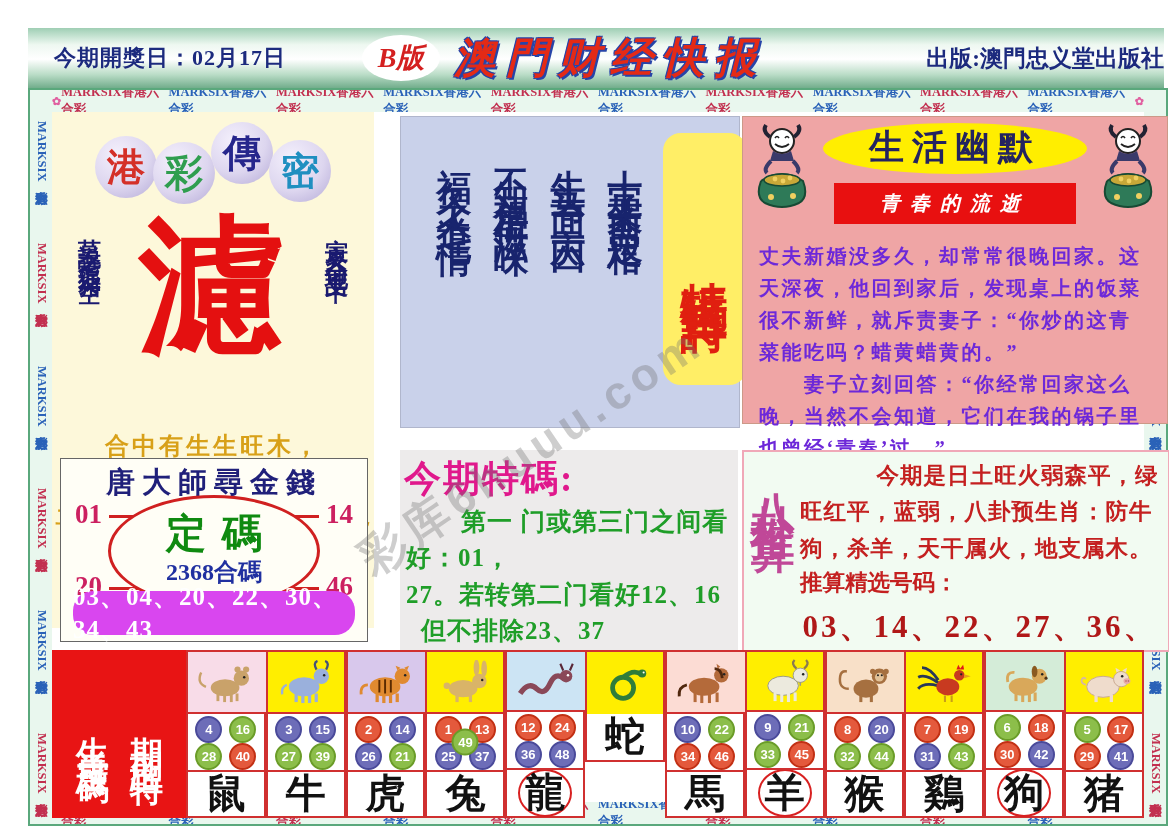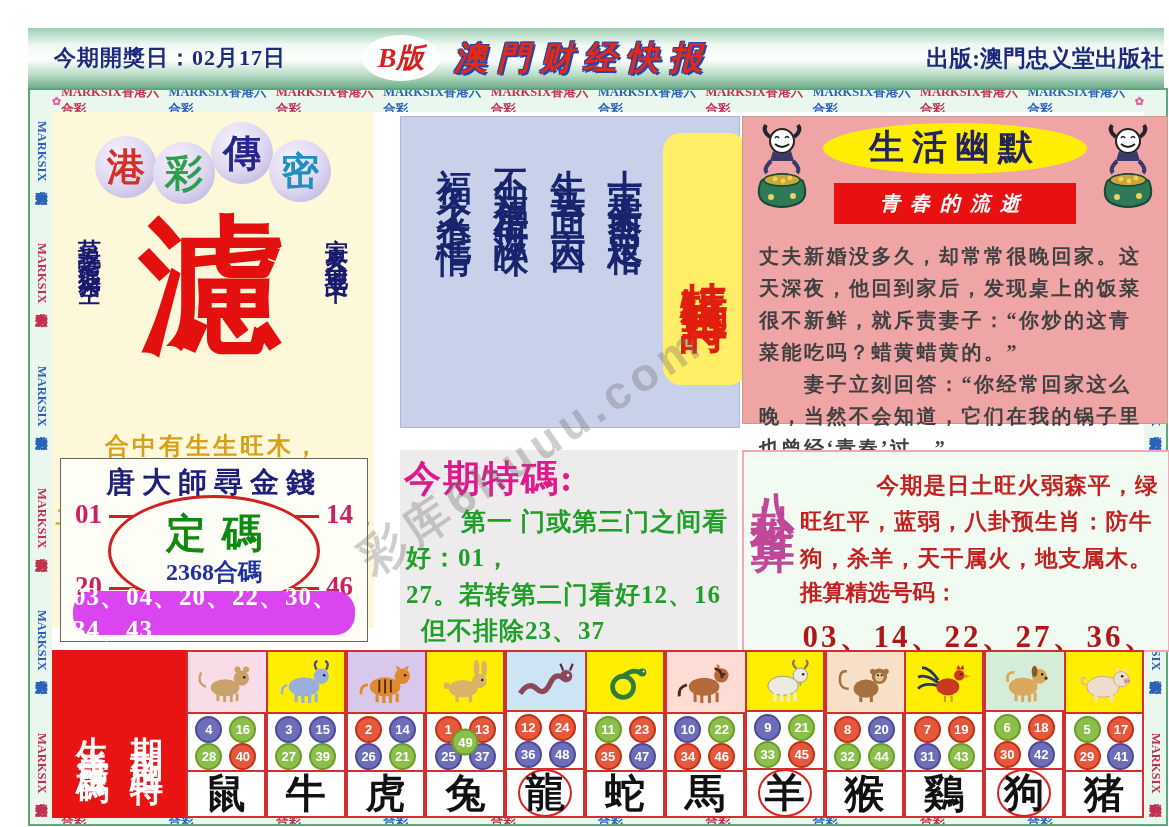--- a/index.html
+++ b/index.html
@@ -5,21 +5,21 @@
   html,body{margin:0;padding:0;background:#fff;}
   .page{position:relative;width:1169px;height:827px;background:#fff;overflow:hidden;
         font-family:"Liberation Serif","DejaVu Serif",serif;}
   
   .header{position:absolute;left:28px;top:28px;width:1136px;height:60px;
     background:linear-gradient(180deg,#9fceb4 0%,#eef8f1 28%,#ffffff 52%,#b9dcc6 78%,#72ad8c 100%);
     display:flex;align-items:center;}
   .hdr-date{color:#1c2a7e;font-weight:bold;font-size:22px;margin-left:26px;width:308px;letter-spacing:1px;}
   .hdr-edition{background:#fff;border-radius:50%;min-width:78px;height:46px;display:flex;align-items:center;
     justify-content:center;color:#d42020;font-size:28px;font-weight:bold;font-style:italic;}
-  .hdr-title{font-size:33px;font-weight:bold;color:#e42a16;letter-spacing:10px;margin-left:14px;
+  .hdr-title{font-size:42px;font-weight:bold;color:#e42a16;letter-spacing:10px;margin-left:14px;
     font-style:italic;text-shadow:2px 2px 0 #2744a8,-1px -1px 0 #2744a8,1px -1px 0 #2744a8,-1px 1px 0 #2744a8;
     white-space:nowrap;}
   .hdr-pub{color:#1c2a7e;font-weight:bold;font-size:23px;margin-left:auto;white-space:nowrap;}
   
   .frame{position:absolute;left:28px;top:88px;width:1136px;height:734px;border:2px solid #5aa87c;background:#fff;}
   .strip{position:absolute;background:#e9f7ee;font-family:"Liberation Serif",serif;
     font-size:12.5px;font-weight:bold;overflow:hidden;}
   .strip-h{left:22px;right:22px;height:22px;display:flex;align-items:center;justify-content:space-around;}
   .strip-top{top:0;} .strip-bottom{bottom:0;}
   .strip-v{top:0;bottom:0;width:22px;writing-mode:vertical-rl;display:flex;align-items:center;
@@ -58,21 +58,21 @@
     font-size:47px;font-weight:bold;color:#e01f10;letter-spacing:6px;}
   
   .humor{position:absolute;left:690px;top:4px;width:424px;height:306px;background:#efa5a5;
     border:1px solid #c98;}
   .humor-head{display:flex;align-items:flex-start;padding:6px 10px 0 10px;}
   .humor-titles{flex:1;display:flex;flex-direction:column;align-items:center;}
   .humor-title{background:#ffee00;border-radius:50%;padding:1px 46px 3px;font-size:35px;font-weight:bold;
     color:#232360;letter-spacing:8px;white-space:nowrap;}
   .humor-sub{margin-top:9px;background:#e81010;color:#fff;font-size:20px;font-weight:bold;
     padding:7px 46px;letter-spacing:10px;font-style:italic;white-space:nowrap;}
-  .humor-body{padding:16px 24px 0 16px;font-size:20px;font-weight:bold;color:#404040;line-height:1.6;
+  .humor-body{padding:16px 24px 0 16px;font-size:20px;font-weight:bold;color:#6d28d9;line-height:1.6;
     white-space:pre-wrap;letter-spacing:2.5px;}
   .mascot{width:58px;height:86px;}
   
   .tang{position:absolute;left:8px;top:346px;width:306px;height:182px;background:#fffef6;
     border:1px solid #666;}
   .tang-title{text-align:center;font-size:29px;font-weight:bold;color:#20207a;letter-spacing:7px;margin-top:4px;}
   .tang-num{position:absolute;color:#cc2060;font-size:27px;font-weight:bold;}
   .tn-01{left:14px;top:40px;} .tn-14{right:14px;top:40px;}
   .tn-20{left:14px;top:112px;} .tn-46{right:14px;top:112px;}
   .tang-line{position:absolute;height:3px;background:#d02020;}
@@ -91,21 +91,21 @@
   .teima-title{color:#e0188c;font-size:37px;font-weight:bold;margin:4px 0 0 4px;letter-spacing:2px;}
   .teima-line{color:#1f9e28;font-size:25px;font-weight:bold;line-height:1.45;padding:0 6px;letter-spacing:1px;}
   .teima-line:nth-of-type(2){text-indent:2.2em;}
   .teima-line:nth-of-type(4){text-indent:.6em;}
   .teima-footer{color:#a81414;font-size:22.5px;font-weight:bold;margin-top:10px;letter-spacing:1px;}
   
   .bagua{position:absolute;left:690px;top:338px;width:424px;height:198px;background:#f2fbf2;
     border:2px solid #f0a8b8;display:flex;}
   .bagua-side{writing-mode:vertical-rl;font-size:44px;font-weight:bold;color:#c04898;
     padding:6px 2px 0 6px;letter-spacing:12px;line-height:1;}
-  .bagua-main{flex:1;padding:16px 8px 0 4px;color:#c42020;font-weight:bold;}
+  .bagua-main{flex:1;padding:6px 8px 0 4px;color:#c42020;font-weight:bold;}
   .bagua-body{font-size:22.5px;line-height:1.62;text-indent:3.4em;letter-spacing:1px;}
   .bagua-sub{font-size:22.5px;margin-top:0;}
   .bagua-nums{font-size:31px;text-align:center;margin-top:8px;color:#b01818;letter-spacing:3px;}
   
   .zodiac{position:absolute;left:0;top:538px;right:0;height:168px;display:flex;}
   .z-label{width:134px;background:#e81414;display:flex;align-items:center;justify-content:center;}
   .z-label-inner{writing-mode:vertical-rl;color:#fff;font-size:33px;font-weight:bold;}
   .z-label-inner span{display:block;margin:0 9px;letter-spacing:12px;}
   .z-cols{flex:1;display:flex;}
   .z-col{flex:1;display:flex;flex-direction:column;}
@@ -441,27 +441,20 @@
 
           <div class="z-col" data-name="zodiac-column-snake">
             <div class="z-img" data-name="snake-image-cell">
               <svg class="animal" viewBox="0 0 64 46" data-name="snake-image">
                 <circle cx="30" cy="28" r="11" fill="none" stroke="#2f7d3a" stroke-width="5"></circle>
                 <path d="M30 17 q11 -9 19 -3" stroke="#2f7d3a" stroke-width="5" fill="none"></path>
                 <circle cx="50" cy="13" r="4.2" fill="#2f7d3a"></circle>
                   <circle cx="51.5" cy="12" r="1.1" fill="#fff"></circle>
               </svg>
             </div>
-            <div class="z-balls" data-name="snake-numbers">
-              <div class="ball" data-name="lottery-ball" data-color="green">11</div>
-              <div class="ball" data-name="lottery-ball" data-color="red">23</div>
-              <div class="ball" data-name="lottery-ball" data-color="red">35</div>
-              <div class="ball" data-name="lottery-ball" data-color="blue">47</div>
-
-            </div>
             <div class="z-char" data-name="snake-character-cell">
               <span data-name="zodiac-character" data-circled="false">蛇</span>
             </div>
           </div>
 
           <div class="z-col" data-name="zodiac-column-horse">
             <div class="z-img" data-name="horse-image-cell">
               <svg class="animal" viewBox="0 0 64 46" style="fill:#b46a3a" data-name="horse-image">
                 <path d="M12 26 q-9 2 -8 12" stroke="#50280e" stroke-width="3" fill="none"></path>
                 <ellipse cx="30" cy="28" rx="16" ry="9.5"></ellipse>

